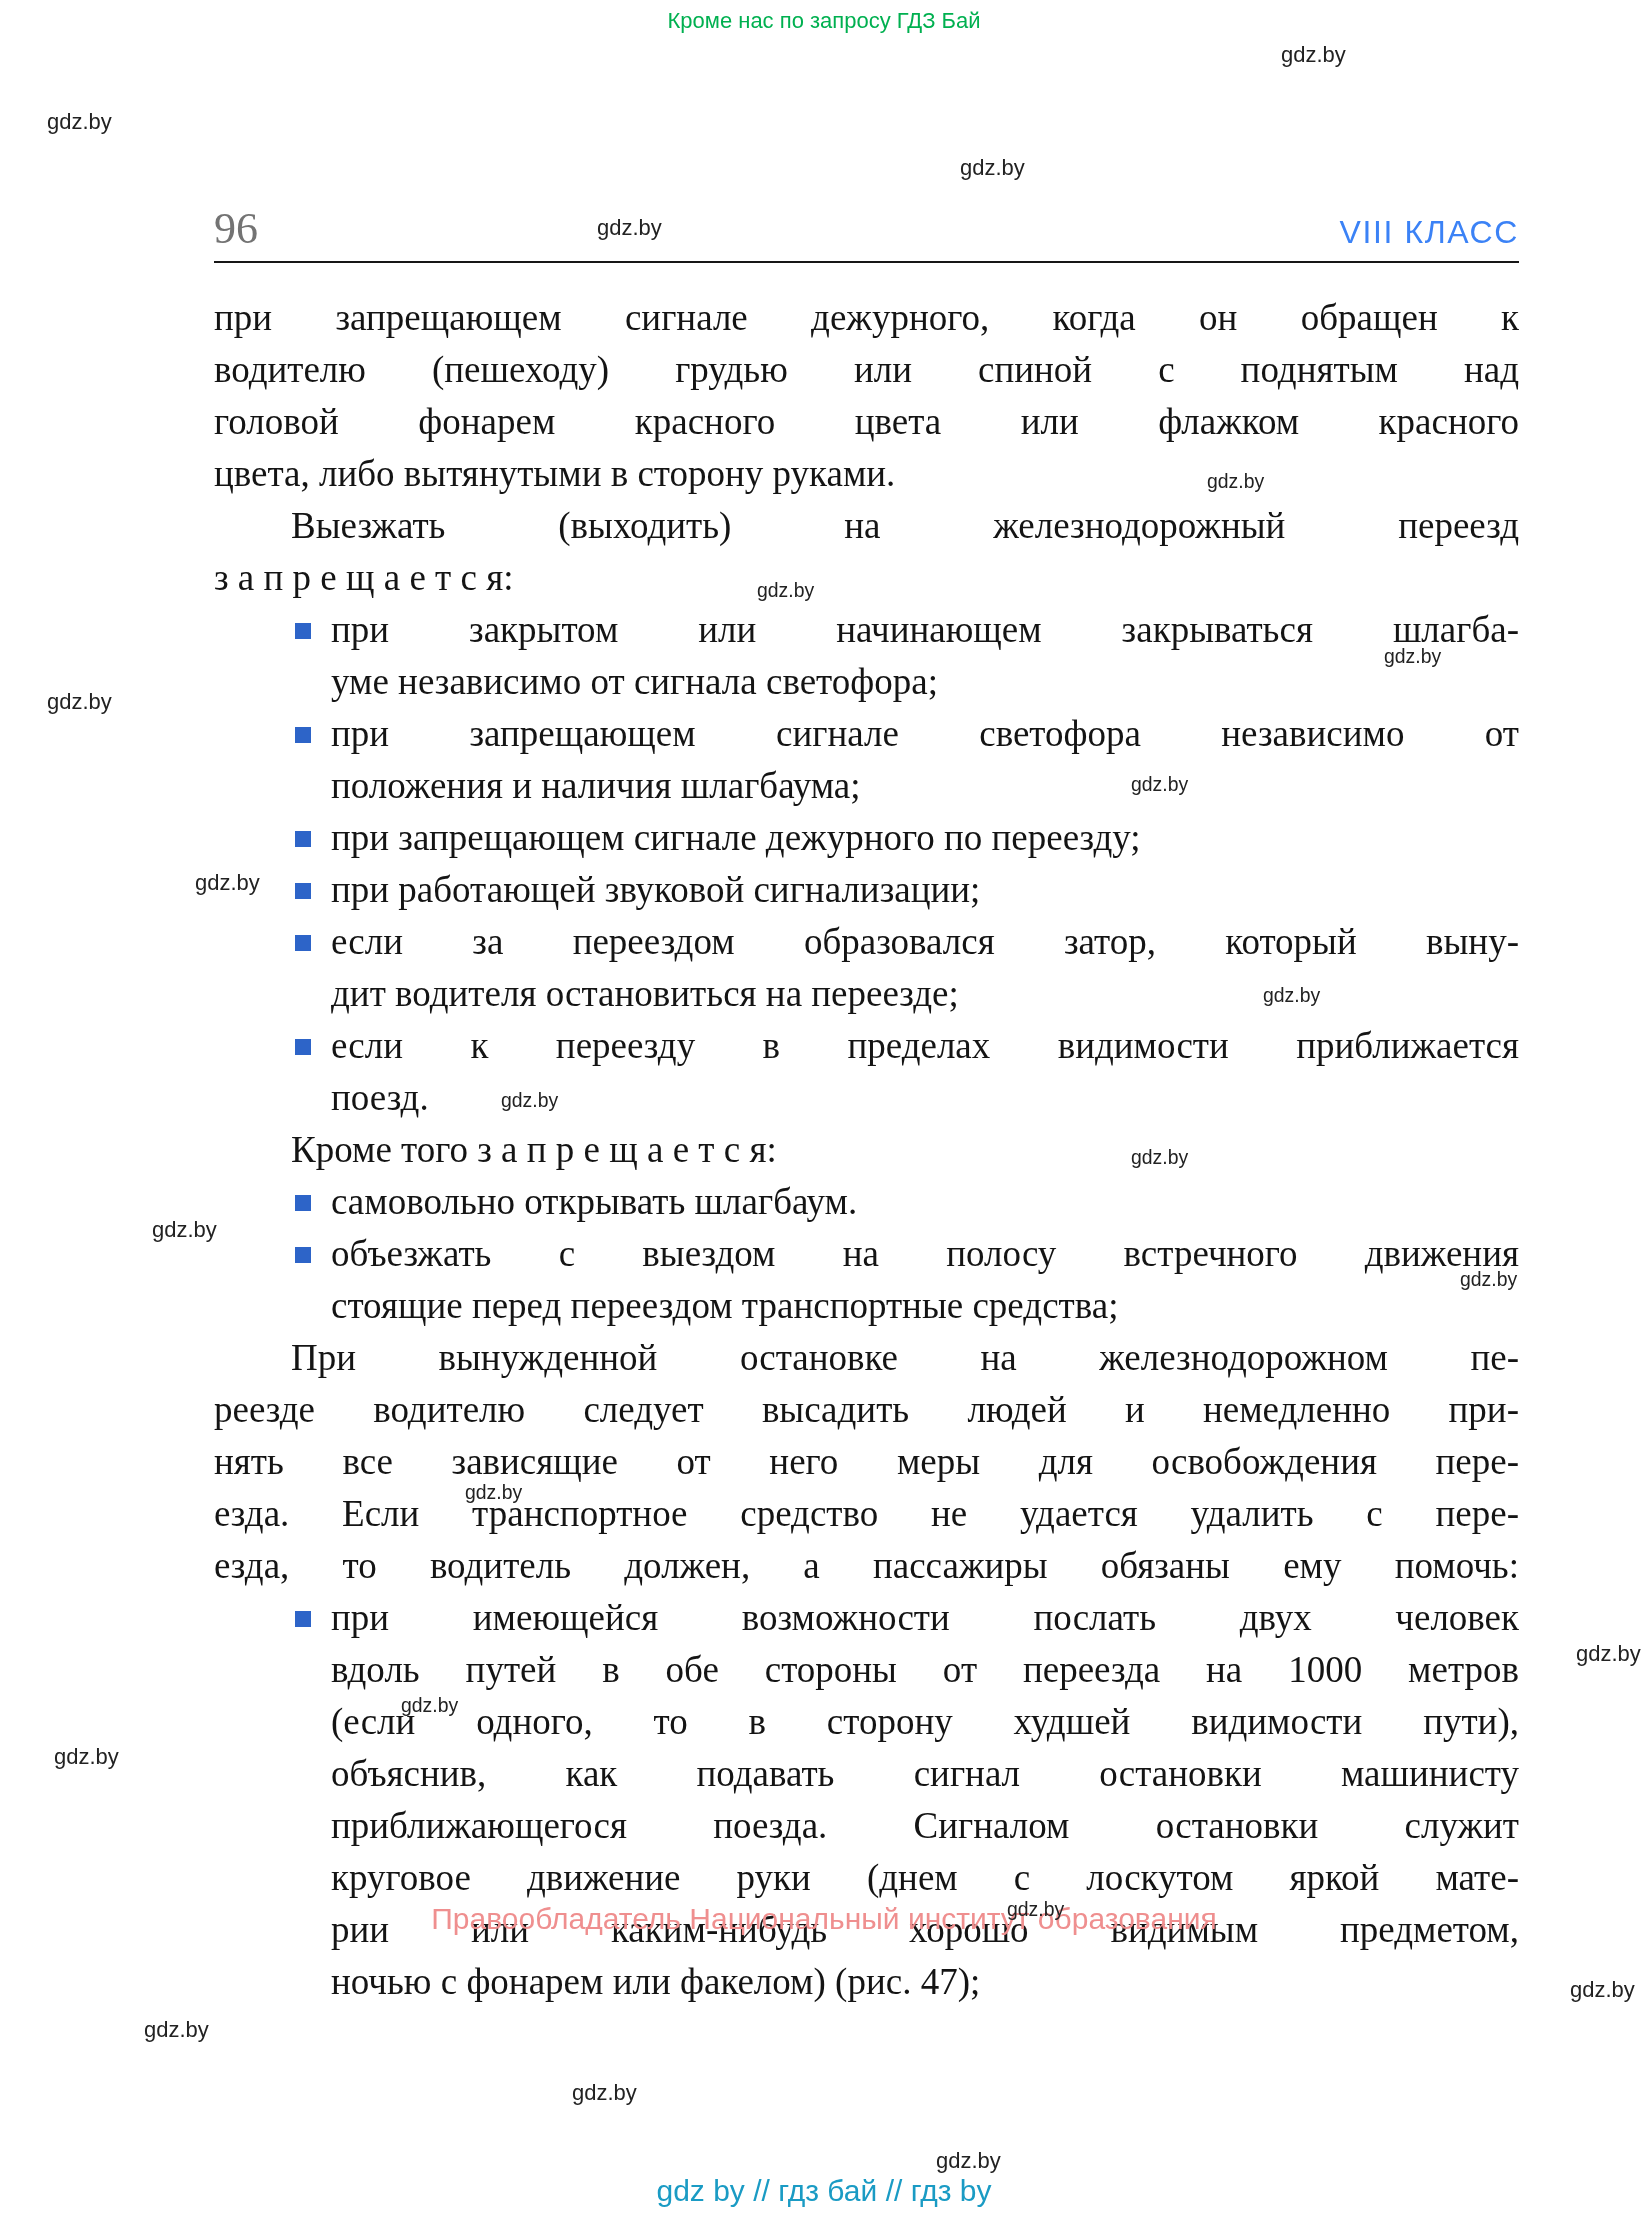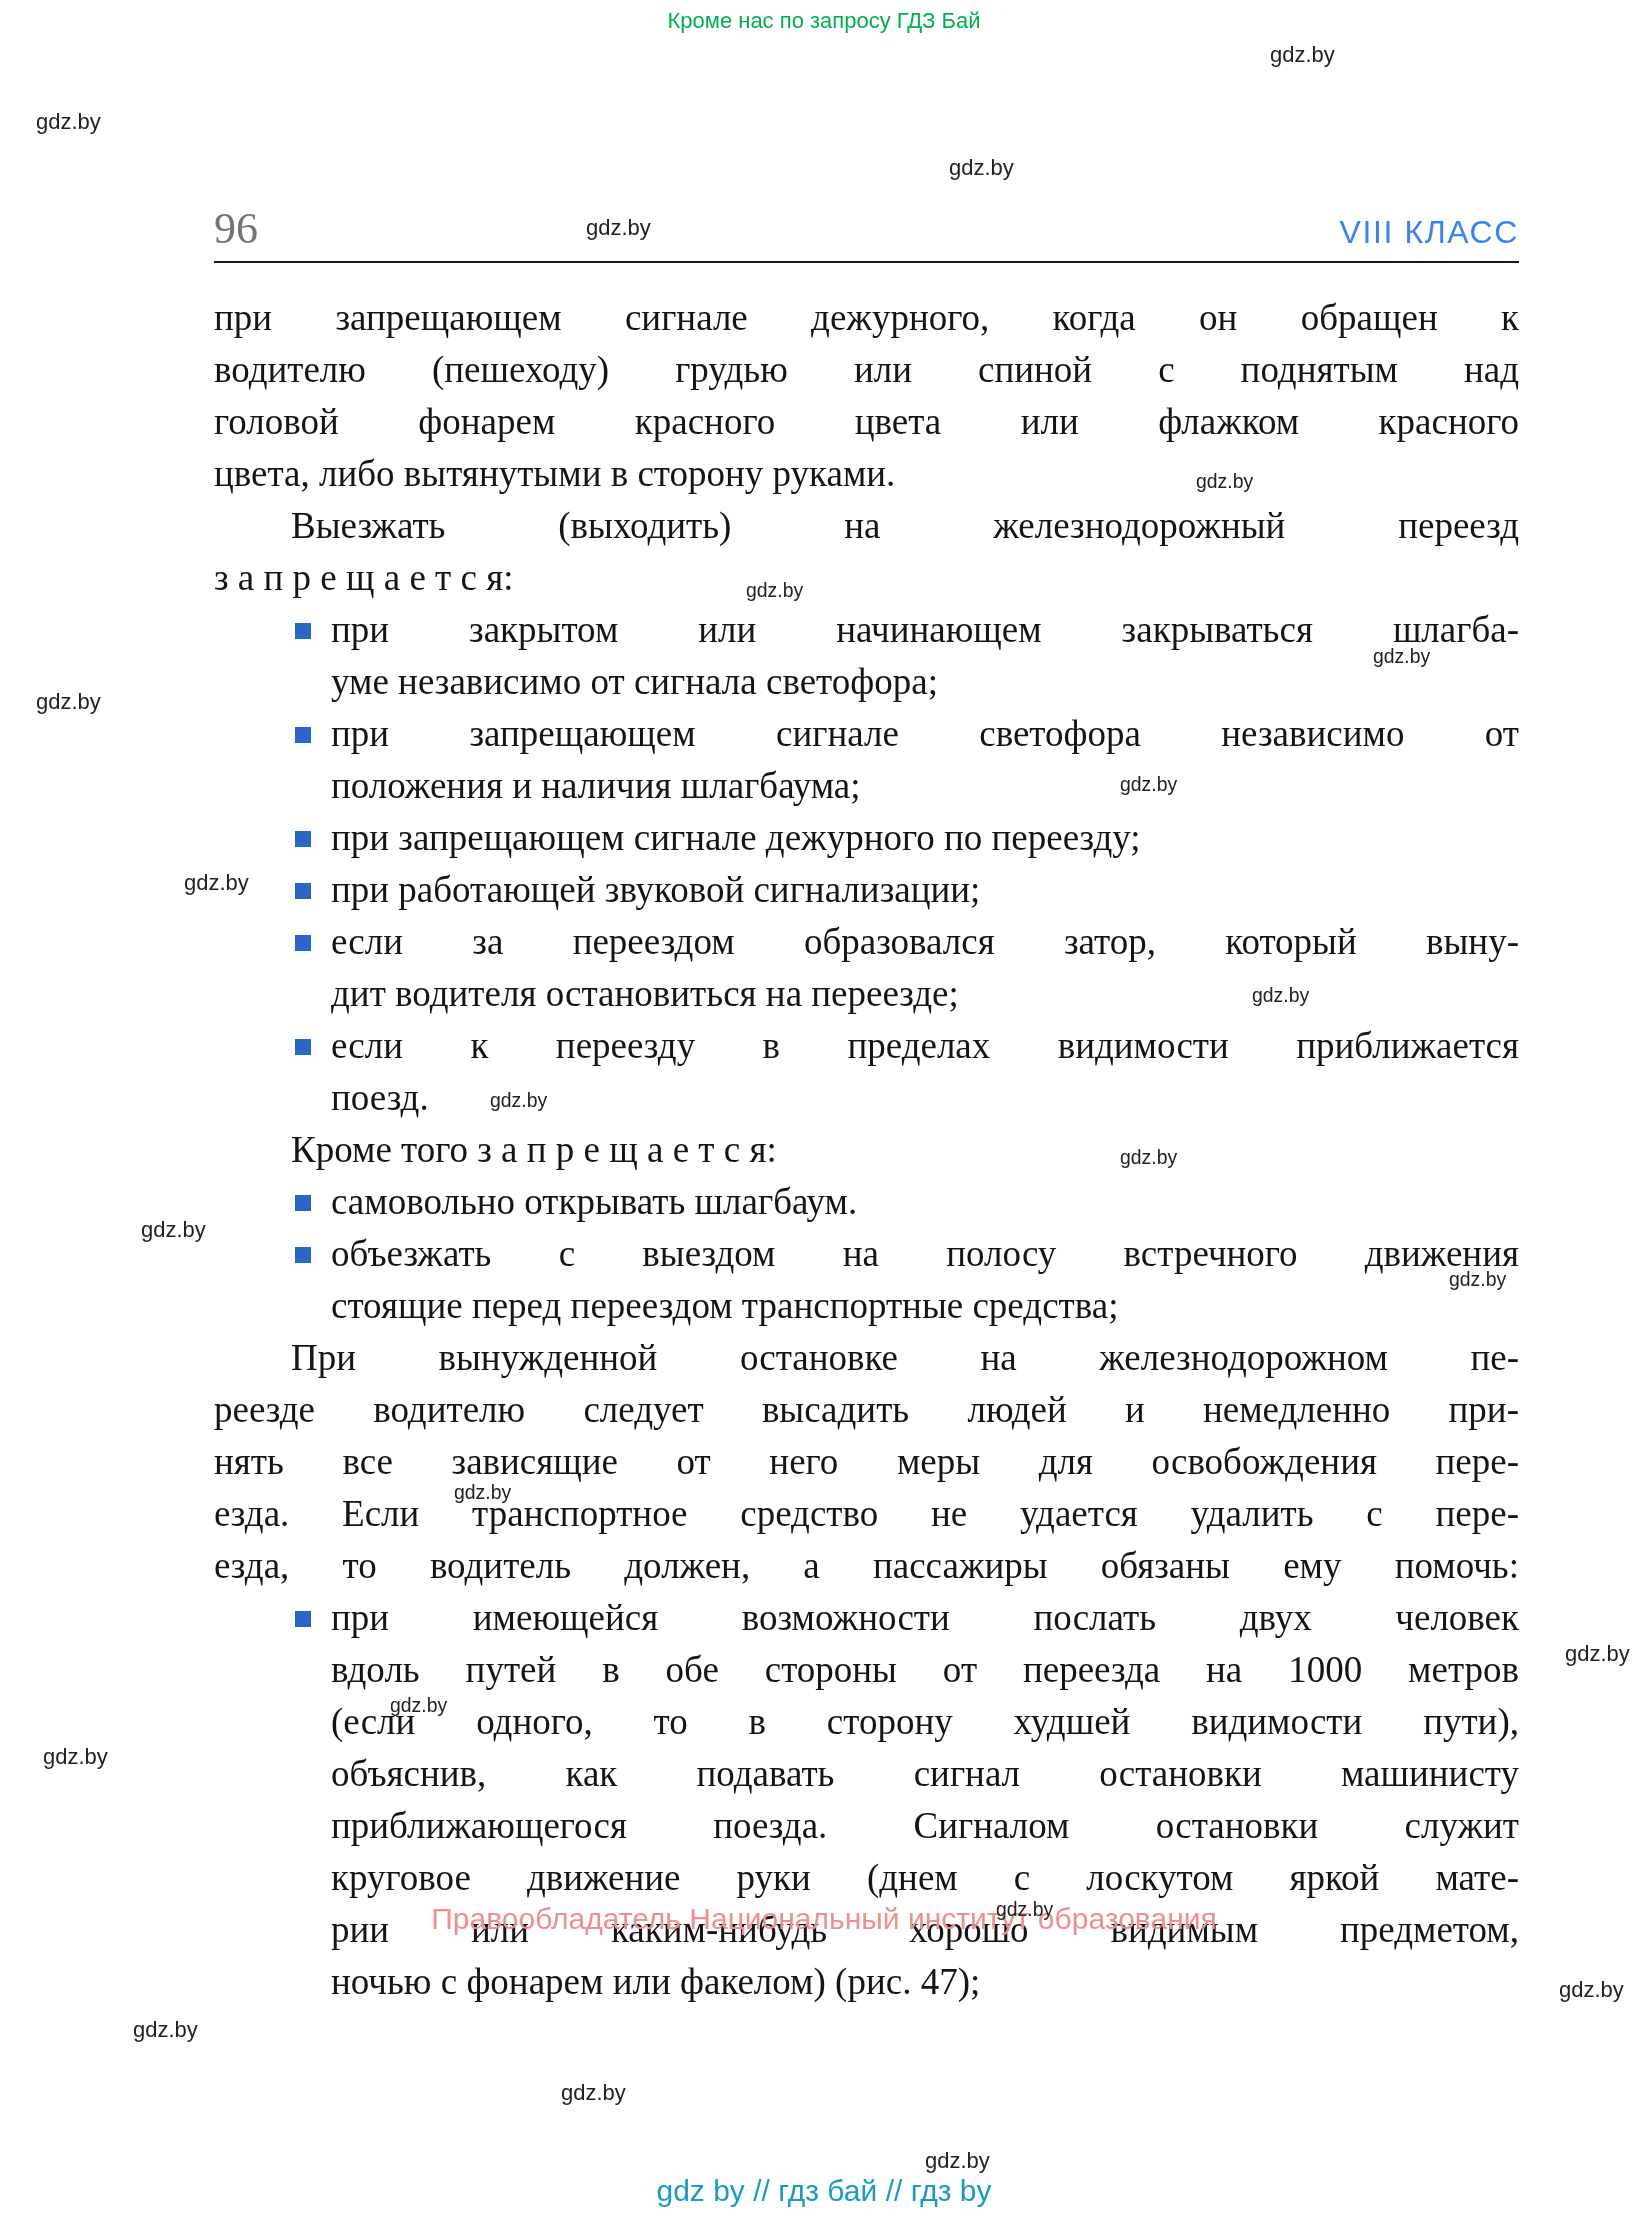--- a/index.html
+++ b/index.html
@@ -61,21 +61,21 @@
     color: var(--copyright_pink, #ef8f8f);
   }
   .bottom-links {
     position: absolute; top: 2174px; left: 0; width: 100%;
     text-align: center;
     font-family: "Liberation Sans", sans-serif;
     font-size: 30px;
     color: var(--links_blue, #1a9bc4);
   }
 
-  #watermarks { position: absolute; inset: 0; pointer-events: none; }
+  #watermarks { position: absolute; inset: 0; pointer-events: none; margin-left: 11px; }
   .wm {
     position: absolute;
     font-family: "Liberation Sans", sans-serif;
     color: #222222;
     white-space: nowrap;
   }
 </style>
 </head>
 <body>
 

